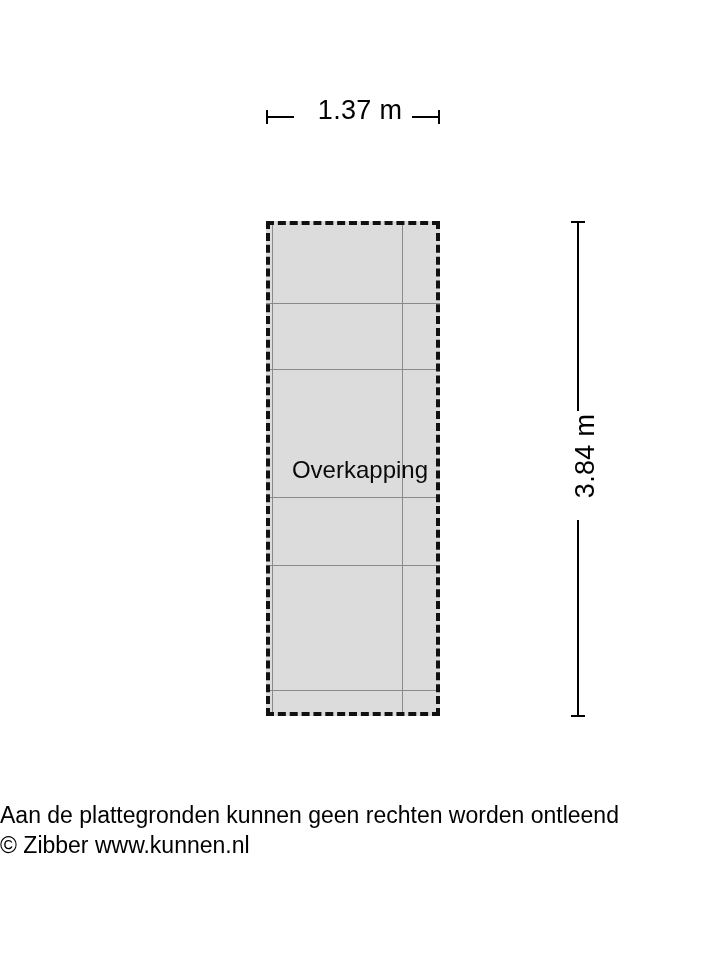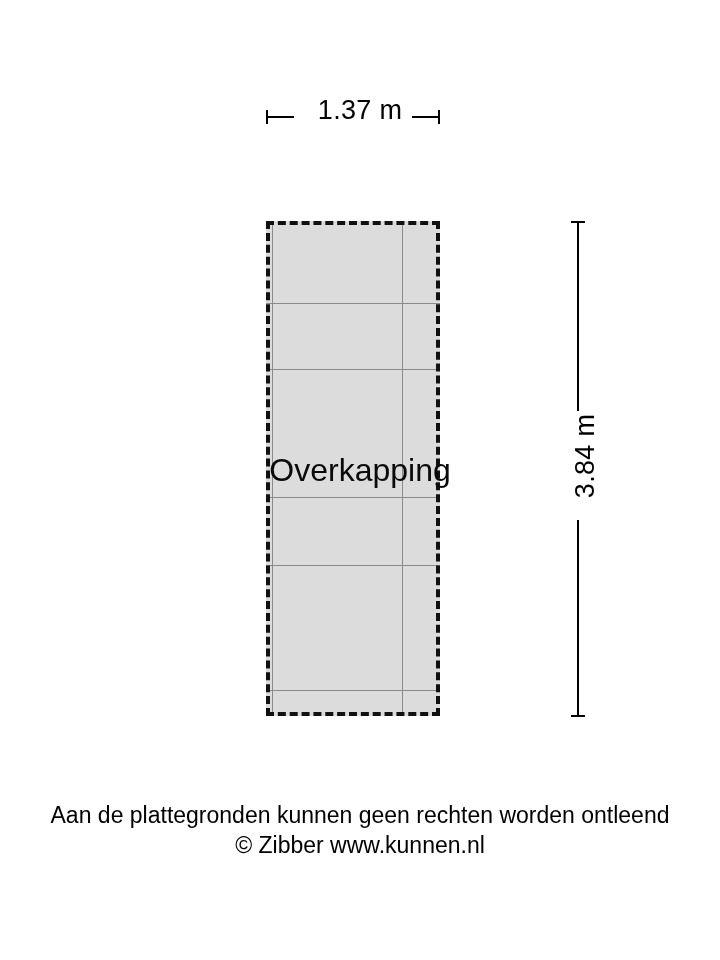--- a/index.html
+++ b/index.html
@@ -107,21 +107,21 @@
     height: 495px;
   }
 
   
   .room-label {
     position: absolute;
     left: 160px;
     top: 452px;
     width: 400px;
     text-align: center;
-    font-size: 32px;
+    font-size: 24px;
     line-height: 36px;
     color: #0a0a0a;
     white-space: nowrap;
   }
 
   
   .dim-right {
     position: absolute;
     left: 545px;
     top: 210px;
@@ -161,21 +161,20 @@
     transform: rotate(-90deg);
     transform-origin: center center;
   }
 
   
   .footer {
     position: absolute;
     left: 0;
     top: 800px;
     width: 720px;
-    text-align: center;
   }
   .footer-line1 {
     font-size: 23px;
     line-height: 30px;
     color: #000;
     white-space: nowrap;
   }
   .footer-line2 {
     font-size: 23px;
     line-height: 30px;

